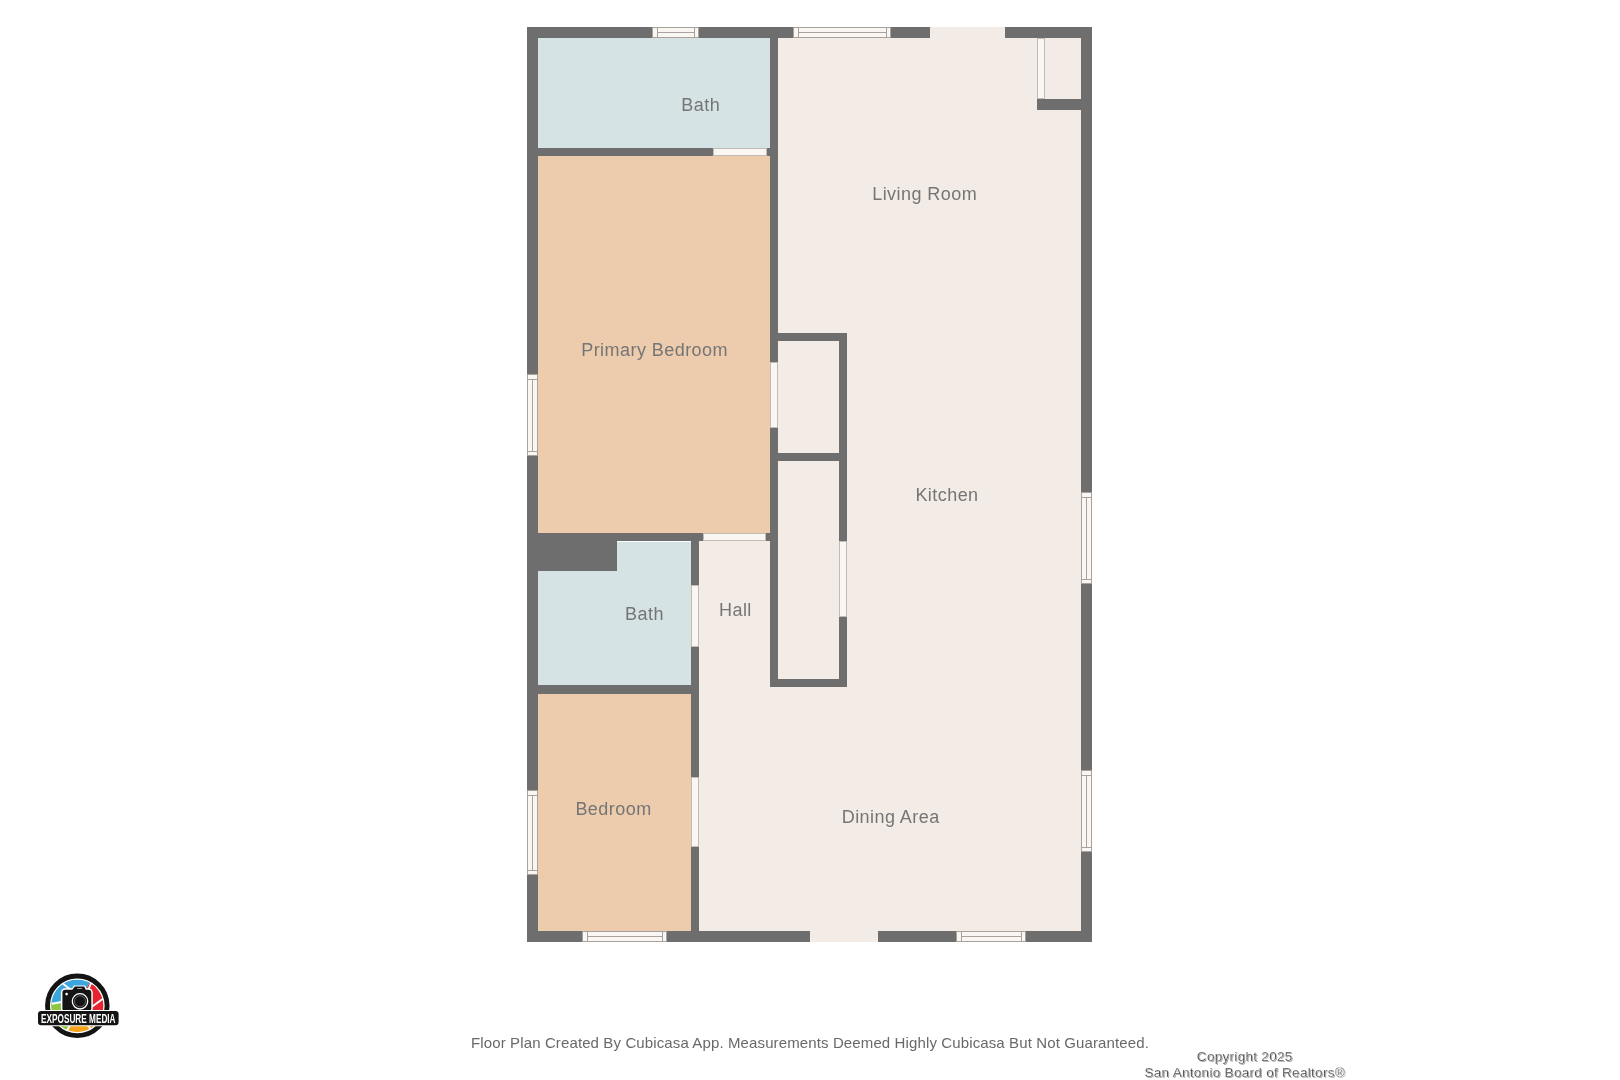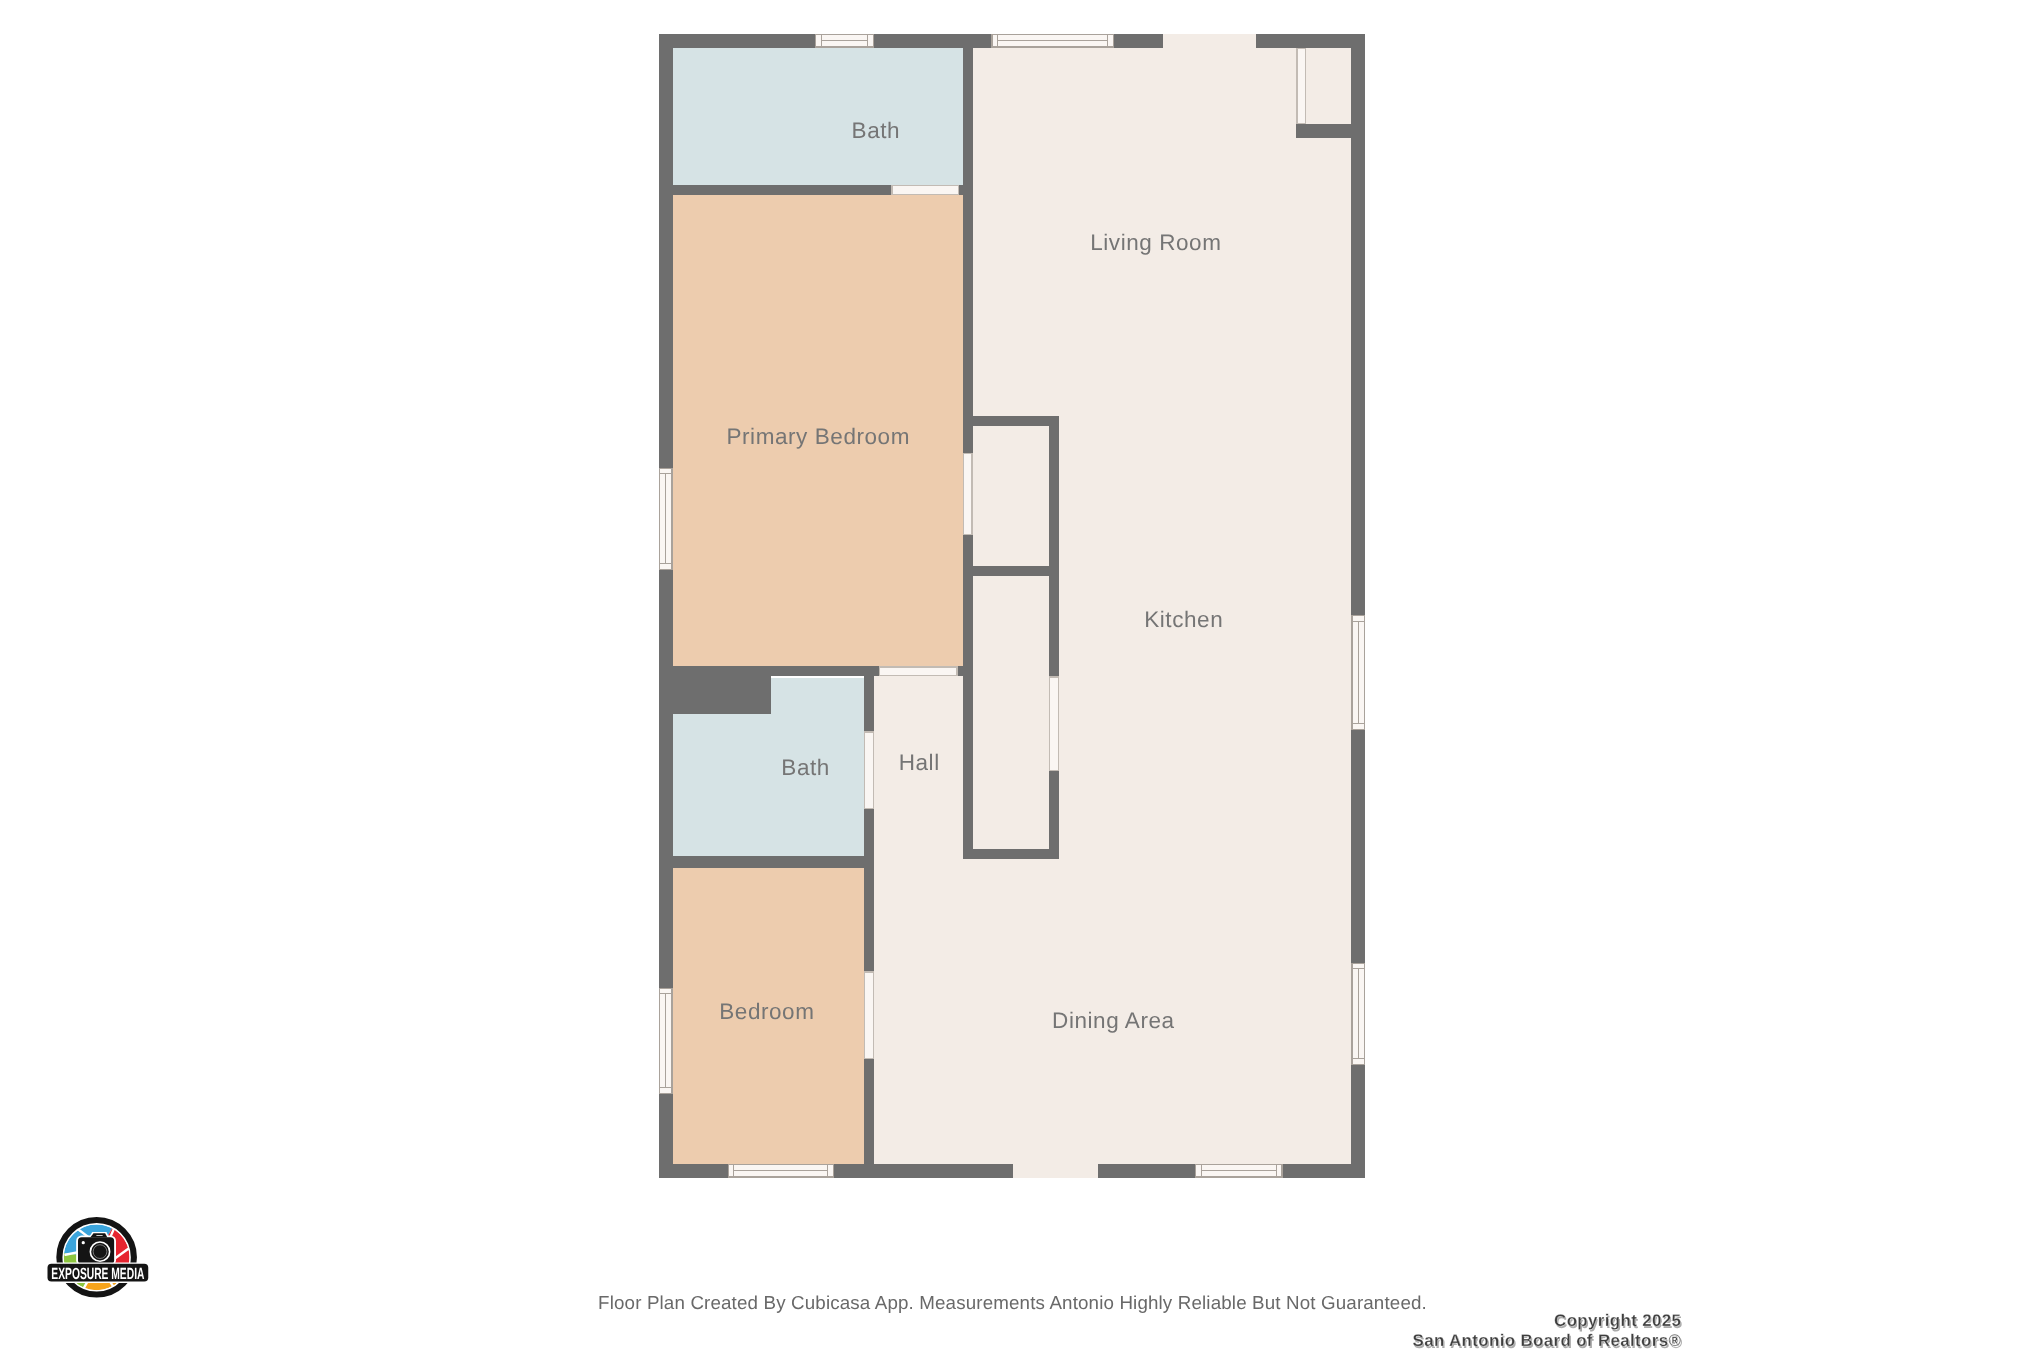--- a/index.html
+++ b/index.html
@@ -1,19 +1,19 @@
 <!DOCTYPE html>
 <html><head><meta charset="utf-8"><style>
 html,body{margin:0;padding:0;background:#fff;}
 #page{position:relative;width:1348px;height:1080px;background:#fff;overflow:hidden;
  font-family:"Liberation Sans",sans-serif;}
 .btxt{position:absolute;top:1034px;left:0;width:1620px;text-align:center;
  font-size:15px;letter-spacing:0.12px;color:#696969;}
-.cpy{position:absolute;right:3px;bottom:-1px;letter-spacing:0.3px;text-align:right;font-size:13.5px;
- font-weight:bold;color:#3e3e3e;line-height:16px;-webkit-text-stroke:0.4px rgba(255,255,255,0.55);
+.cpy{position:absolute;right:3px;bottom:-1px;letter-spacing:0.3px;text-align:center;font-size:13.5px;
+ font-weight:normal;color:#3e3e3e;line-height:16px;-webkit-text-stroke:0.4px rgba(255,255,255,0.55);
  text-shadow:-1px -1px 0 #ffffff,1px 1px 0 #ababab;}
 </style></head><body>
 <div id="page">
 <svg width="1620" height="1080" viewBox="0 0 1620 1080" style="position:absolute;left:0;top:0">
 <g shape-rendering="crispEdges">
 <rect x="778" y="38" width="303" height="893" fill="#f3ece6"></rect>
 <rect x="699" y="541" width="79" height="390" fill="#f3ece6"></rect>
 <rect x="538" y="38" width="232" height="110" fill="#d6e3e5"></rect>
 <rect x="538" y="156" width="232" height="377" fill="#edccae"></rect>
 <rect x="617" y="542" width="75" height="29" fill="#d6e3e5"></rect>
@@ -109,14 +109,14 @@
 <rect x="77" y="987.9" width="5.2" height="0.8" rx="0.4" fill="#cccccc"></rect>
 <circle cx="80" cy="1001.3" r="7.7" fill="none" stroke="#ffffff" stroke-width="1.3"></circle>
 <circle cx="80" cy="1001.3" r="5.5" fill="none" stroke="#ffffff" stroke-width="0.6" opacity="0.55"></circle>
 <circle cx="66.6" cy="994.1" r="1.3" fill="#ffffff"></circle>
 <rect x="36.8" y="1009.9" width="83" height="16.4" rx="4" fill="#ffffff"></rect>
 <rect x="38" y="1011.0" width="80.6" height="14.2" rx="3.2" fill="#141414"></rect>
 <text x="78.3" y="1023.3" text-anchor="middle" font-size="13" font-weight="bold" fill="#ffffff" textLength="74.5" lengthAdjust="spacingAndGlyphs">EXPOSURE MEDIA</text>
 </g>
 
 </svg>
-<div class="btxt">Floor Plan Created By Cubicasa App. Measurements Antonio Highly Reliable But Not Guaranteed.</div>
+<div class="btxt">Floor Plan Created By Cubicasa App. Measurements Deemed Highly Cubicasa But Not Guaranteed.</div>
 <div class="cpy">Copyright 2025<br>San Antonio Board of Realtors®</div>
 </div>
 </body></html>

